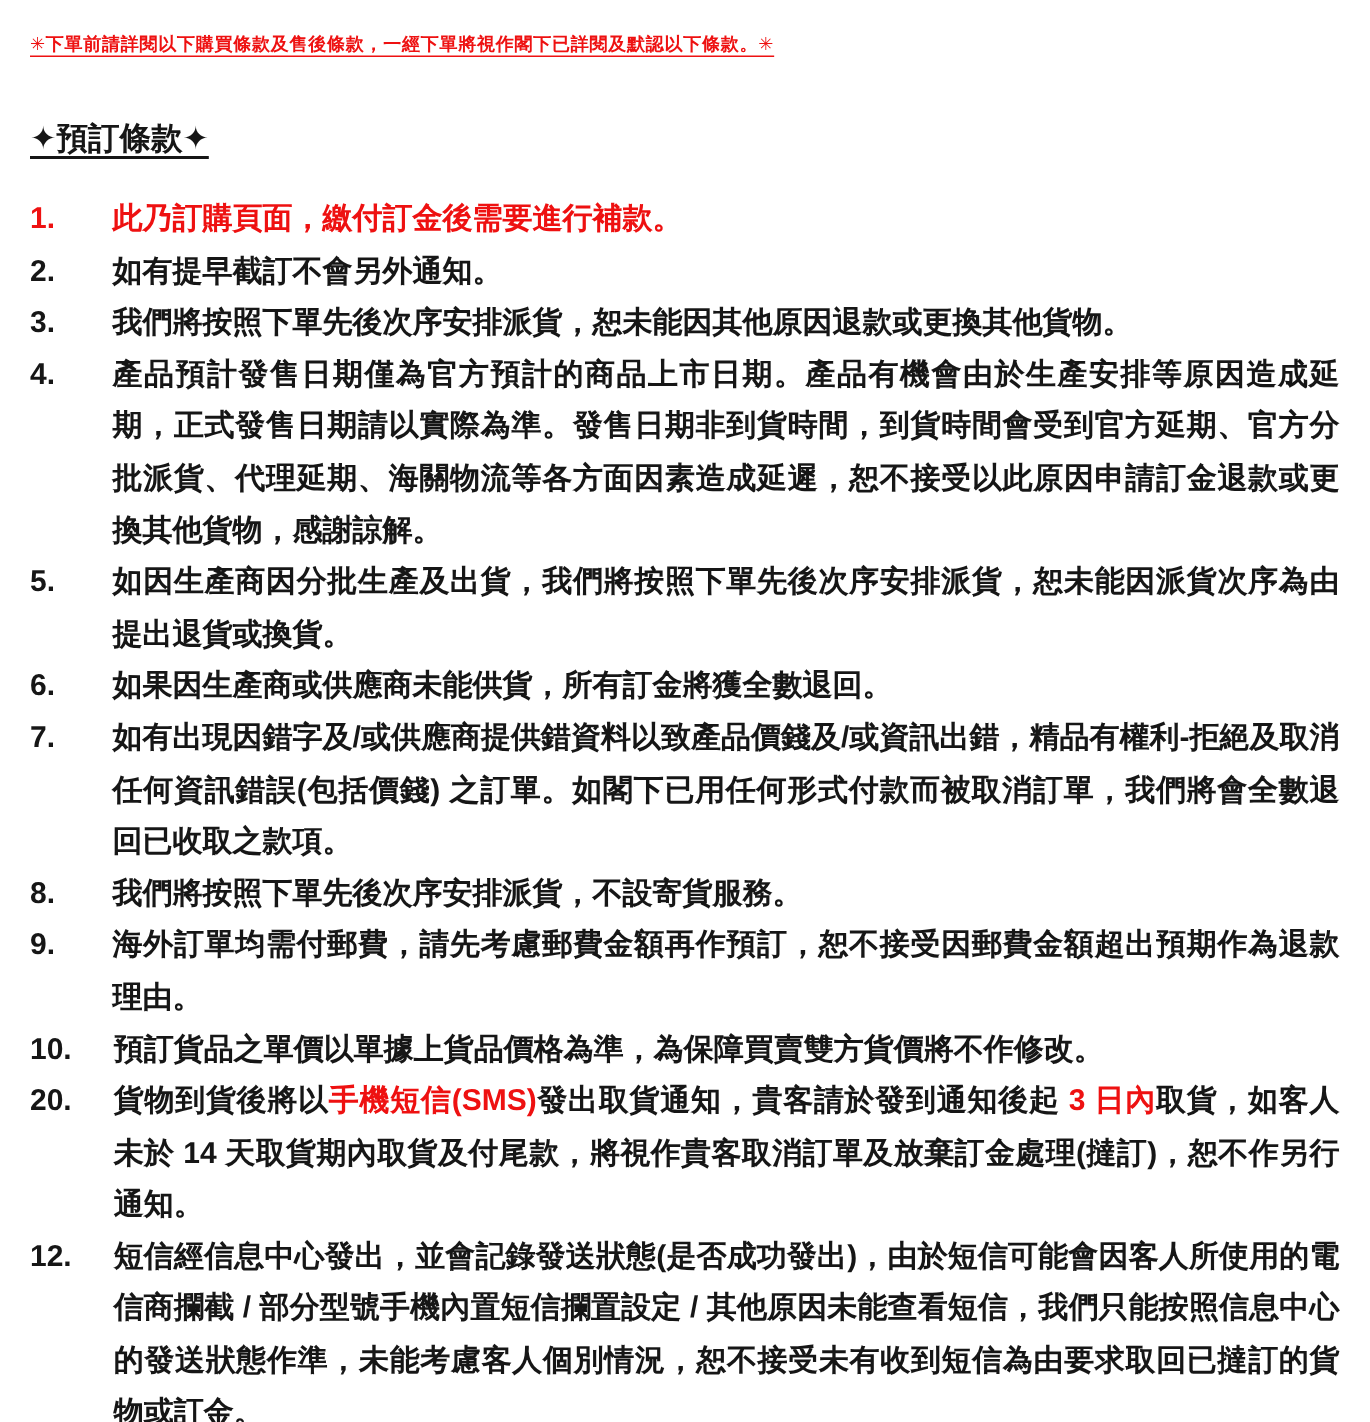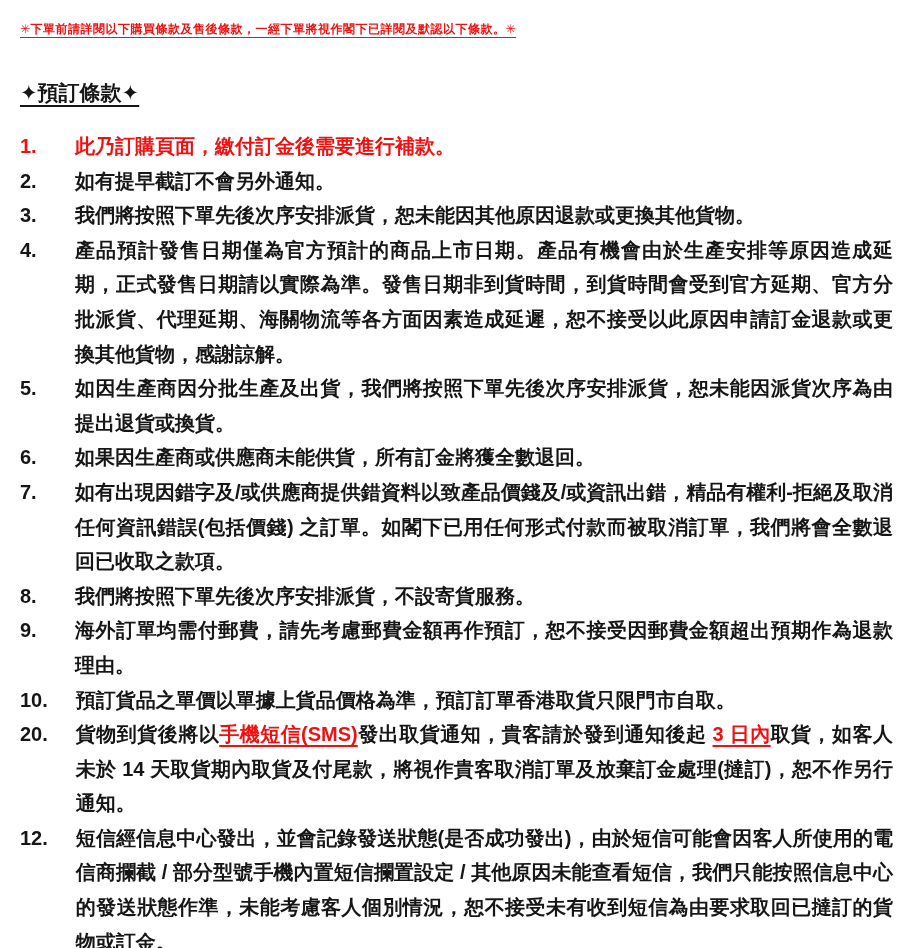--- a/index.html
+++ b/index.html
@@ -47,21 +47,20 @@
   .term-text {
     flex: 1;
     line-height: 34.6px;
     text-align: justify;
     margin-left: 28px;
   }
   .term-item.red { color: var(--red, #ee1111); }
 
   .hl-red {
     color: var(--red, #ee1111);
-    text-decoration: underline;
     text-underline-offset: 4px;
   }
   .link {
     color: var(--blue, #1111ee);
     text-decoration: underline;
     text-underline-offset: 3px;
     cursor: pointer;
   }
 </style>
 </head>
@@ -107,21 +106,21 @@
       <div class="term-item">
         <span class="term-number">8.</span>
         <span class="term-text"><span class="plain">我們將按照下單先後次序安排派貨，不設寄貨服務。</span></span>
       </div>
       <div class="term-item">
         <span class="term-number">9.</span>
         <span class="term-text"><span class="plain">海外訂單均需付郵費，請先考慮郵費金額再作預訂，恕不接受因郵費金額超出預期作為退款理由。</span></span>
       </div>
       <div class="term-item">
         <span class="term-number">10.</span>
-        <span class="term-text"><span class="plain">預訂貨品之單價以單據上貨品價格為準，預訂訂單香港取貨只限門市自取。</span></span>
+        <span class="term-text"><span class="plain">預訂貨品之單價以單據上貨品價格為準，為保障買賣雙方貨價將不作修改。</span></span>
       </div>
       <div class="term-item">
         <span class="term-number">20.</span>
         <span class="term-text"><span class="plain">貨物到貨後將以</span><span class="hl-red">手機短信(SMS)</span><span class="plain">發出取貨通知，貴客請於發到通知後起 </span><span class="hl-red">3 日內</span><span class="plain">取貨，如客人未於 14 天取貨期內取貨及付尾款，將視作貴客取消訂單及放棄訂金處理(撻訂)，恕不作另行通知。</span></span>
       </div>
       <div class="term-item">
         <span class="term-number">12.</span>
         <span class="term-text"><span class="plain">短信經信息中心發出，並會記錄發送狀態(是否成功發出)，由於短信可能會因客人所使用的電信商攔截 / 部分型號手機內置短信攔置設定 / 其他原因未能查看短信，我們只能按照信息中心的發送狀態作準，未能考慮客人個別情況，恕不接受未有收到短信為由要求取回已撻訂的貨物或訂金。</span></span>
       </div>
       <div class="term-item">

